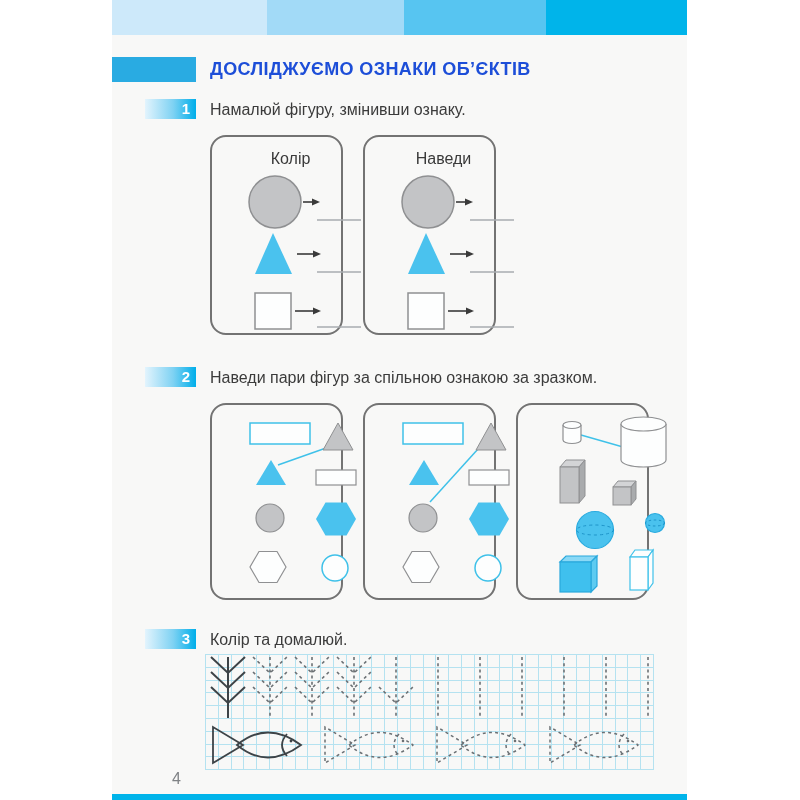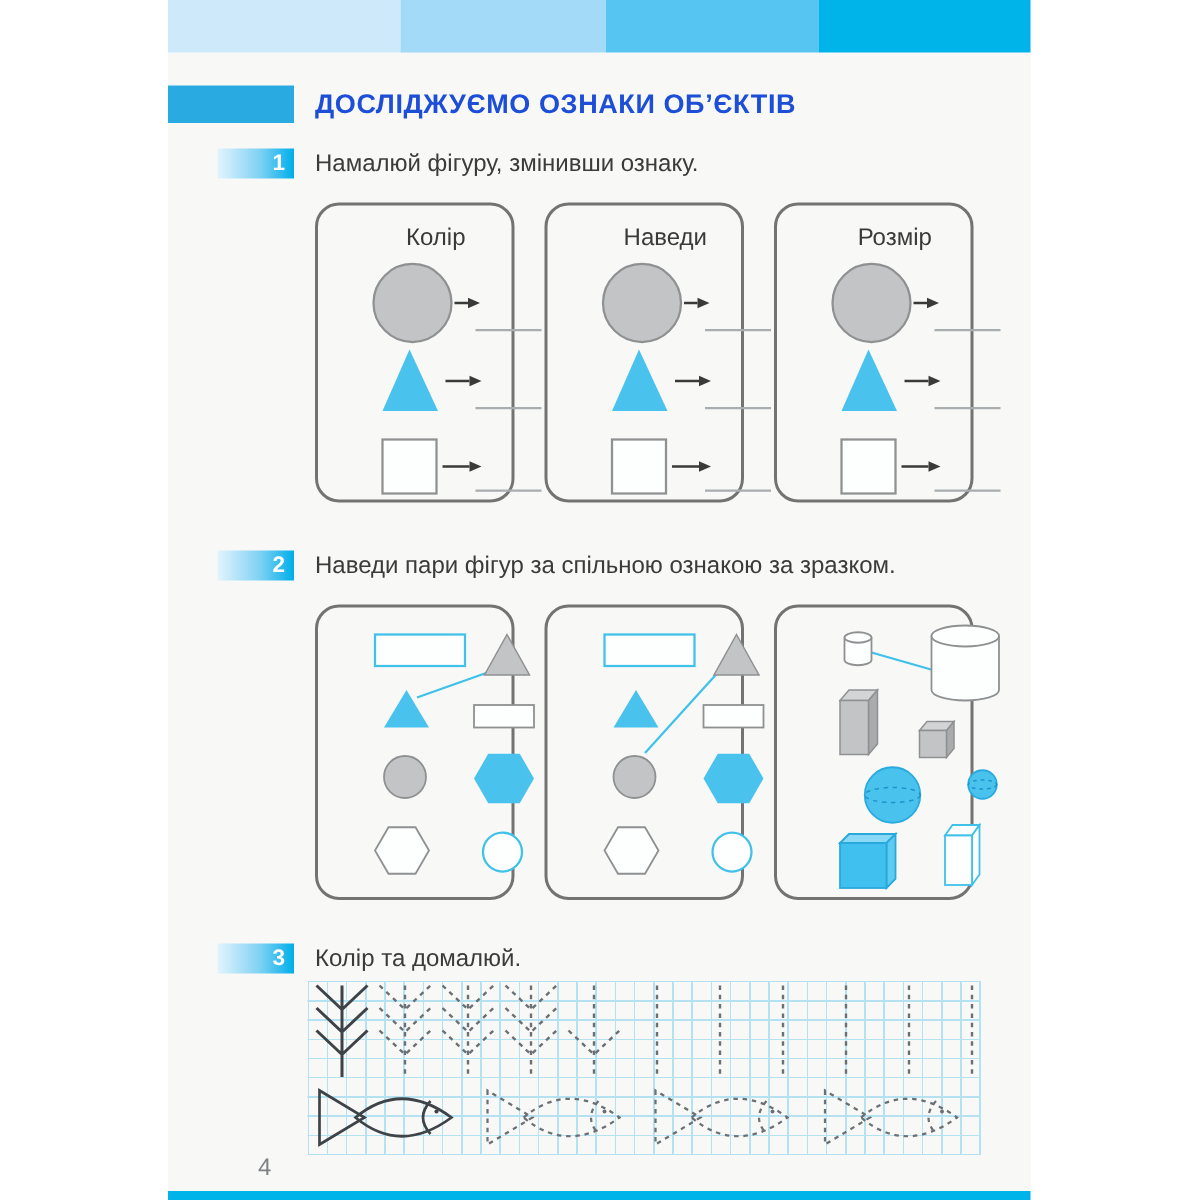--- a/index.html
+++ b/index.html
@@ -118,37 +118,20 @@
         <line x1="57" y1="82" x2="73" y2="82" stroke="#3a3a3a" stroke-width="1.6"></line>
         <polygon points="73,78.5 81,82 73,85.5" fill="#3a3a3a"></polygon>
         <line x1="77" y1="100" x2="121" y2="100" stroke="#a8adb0" stroke-width="1.5"></line>
         <rect x="15" y="121" width="36" height="36" fill="#fdfefe" stroke="#8f9092" stroke-width="1.5"></rect>
         <line x1="55" y1="139" x2="73" y2="139" stroke="#3a3a3a" stroke-width="1.6"></line>
         <polygon points="73,135.5 81,139 73,142.5" fill="#3a3a3a"></polygon>
         <line x1="77" y1="155" x2="121" y2="155" stroke="#a8adb0" stroke-width="1.5"></line>
       </svg>
     </div>
 
-    <div class="card card-t1">
-      <div class="card-title">Розмір</div>
-      <svg width="133" height="163" viewBox="0 0 133 163">
-        <circle cx="35" cy="30" r="26" fill="#c3c4c6" stroke="#8f9092" stroke-width="1.5"></circle>
-        <line x1="63" y1="30" x2="72" y2="30" stroke="#3a3a3a" stroke-width="1.6"></line>
-        <polygon points="72,26.5 80,30 72,33.5" fill="#3a3a3a"></polygon>
-        <line x1="77" y1="48" x2="121" y2="48" stroke="#a8adb0" stroke-width="1.5"></line>
-        <polygon points="33,61 52,102 15,102" fill="#4ac2ee"></polygon>
-        <line x1="57" y1="82" x2="73" y2="82" stroke="#3a3a3a" stroke-width="1.6"></line>
-        <polygon points="73,78.5 81,82 73,85.5" fill="#3a3a3a"></polygon>
-        <line x1="77" y1="100" x2="121" y2="100" stroke="#a8adb0" stroke-width="1.5"></line>
-        <rect x="15" y="121" width="36" height="36" fill="#fdfefe" stroke="#8f9092" stroke-width="1.5"></rect>
-        <line x1="55" y1="139" x2="73" y2="139" stroke="#3a3a3a" stroke-width="1.6"></line>
-        <polygon points="73,135.5 81,139 73,142.5" fill="#3a3a3a"></polygon>
-        <line x1="77" y1="155" x2="121" y2="155" stroke="#a8adb0" stroke-width="1.5"></line>
-      </svg>
-    </div>
   </div>
 
   <div class="task-badge badge2">2</div>
   <p class="task-text text2">Наведи пари фігур за спільною ознакою за зразком.</p>
 
   <div class="cards-row row2">
 
     <div class="card card-t2">
       <svg width="129" height="193" viewBox="0 0 129 193">
         <line x1="38" y1="60" x2="86" y2="43" stroke="#3fc1e9" stroke-width="1.5"></line>

